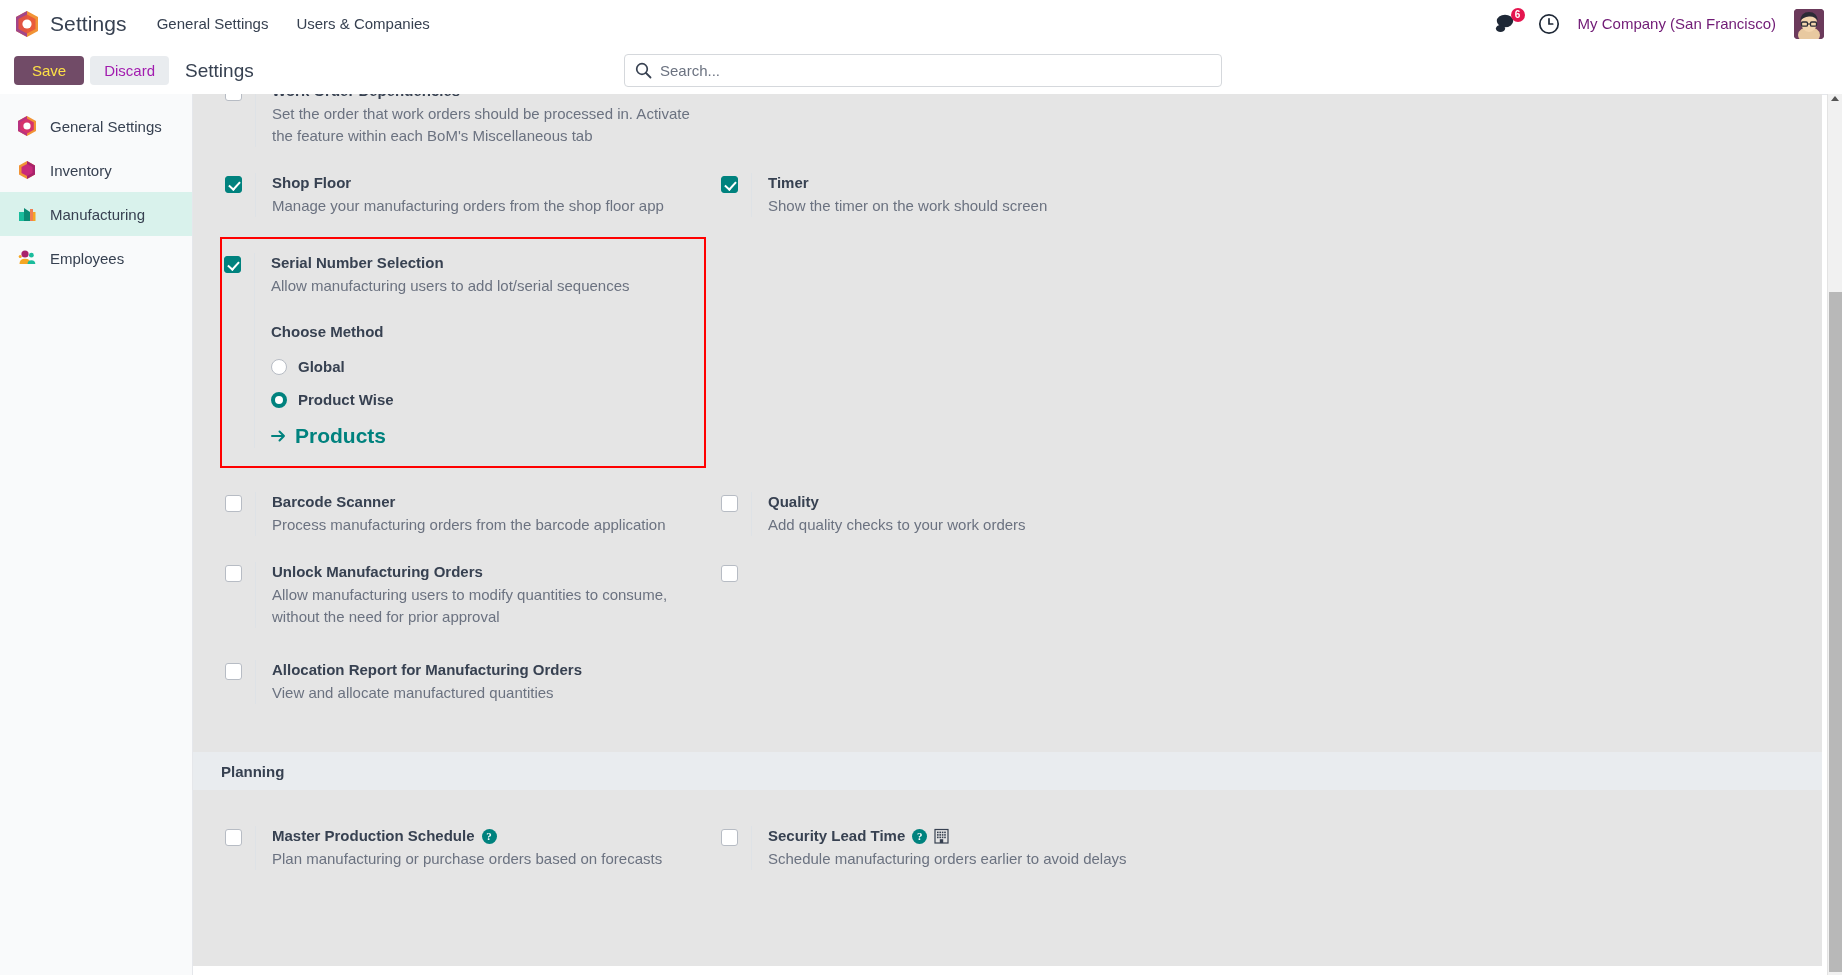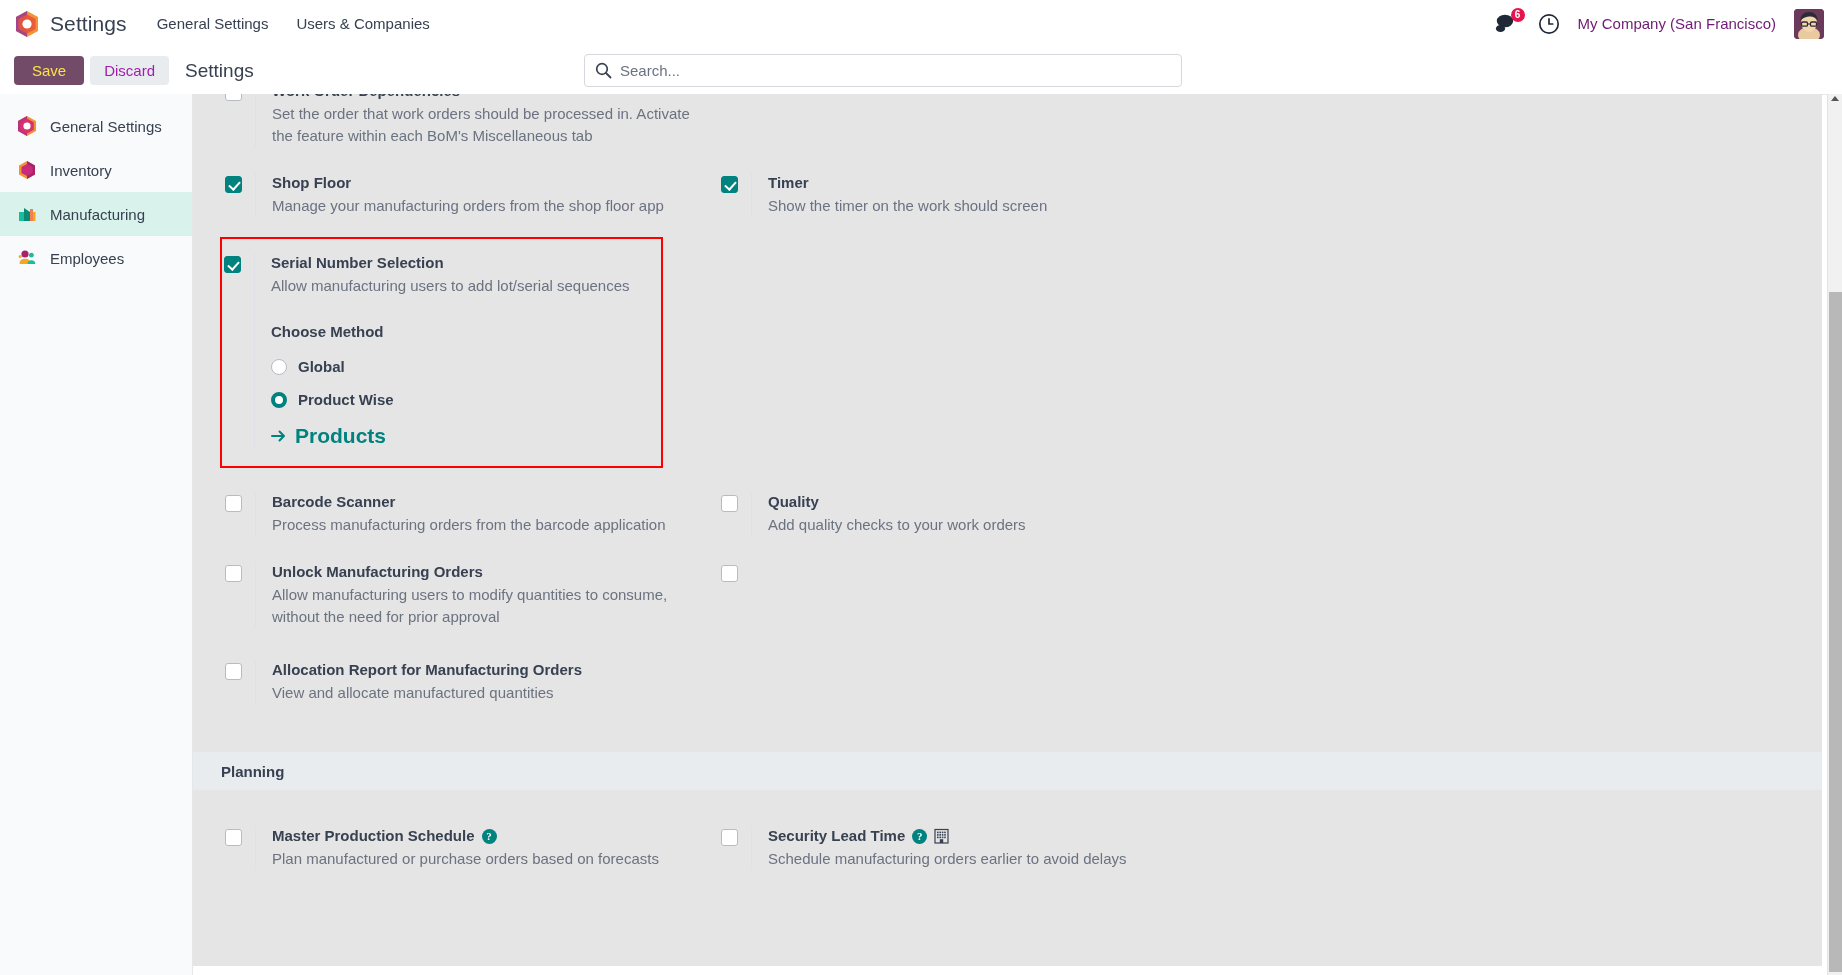--- a/index.html
+++ b/index.html
@@ -60,21 +60,21 @@
     font-size: 15px; padding: 6px 18px; border-radius: 4px; cursor: pointer;
     margin-left: 14px; font-family: inherit;
   }
   .btn-discard {
     background: #e9ecef; color: #a21caf; border: none;
     font-size: 15px; padding: 6px 14px; border-radius: 4px; cursor: pointer;
     margin-left: 6px; font-family: inherit;
   }
   .cp-title { font-size: 19px; color: #374151; margin-left: 16px; white-space: nowrap; }
   .search-wrap {
-    position: absolute; left: 584px; top: 7px; width: 598px; height: 33px;
+    position: absolute; left: 624px; top: 7px; width: 598px; height: 33px;
     border: 1px solid #d5d8dc; border-radius: 4px; background: #fff;
     display: flex; align-items: center; padding: 0 10px;
   }
   .search-ico { width: 17px; height: 17px; flex: 0 0 auto; margin-right: 8px; }
   .search-input {
     border: none; outline: none; font-size: 15px; color: #374151;
     width: 100%; background: transparent; font-family: inherit;
   }
   .search-input::placeholder { color: #6b7280; }
 
@@ -142,21 +142,21 @@
     font-size: 15px; font-weight: 700; color: #374151; margin: 26px 0 18px 0;
   }
   .link-row {
     display: flex; align-items: center; gap: 8px; cursor: pointer;
     color: #00827e; font-size: 21px; font-weight: 700;
   }
 
   
   .highlight-box {
     position: relative; border: 2px solid #ff0000; margin-left: 27px;
-    margin-right: 0; width: 443px; padding: 12px 0 12px 2px;
+    margin-right: 0; width: 486px; padding: 12px 0 12px 2px;
   }
   .highlight-box .setting { margin-bottom: 0; padding-top: 2px; }
 
   
   .section-header {
     background: #e9ecef; height: 38px; display: flex; align-items: center;
     padding-left: 28px; margin: 18px 0 0 0; width: 1629px;
   }
   .section-header-label { font-size: 15px; font-weight: 700; color: #374151; }
 
@@ -446,21 +446,21 @@
       <div class="col">
         <div class="setting">
           <div class="setting-cb-wrap">
             <span class="cb"></span>
           </div>
           <div class="setting-body">
             <div class="setting-title">
               <span>Master Production Schedule</span>
               <span class="help-ico">?</span>
             </div>
-            <div class="setting-desc">Plan manufactured or purchase orders based on forecasts</div>
+            <div class="setting-desc">Plan manufacturing or purchase orders based on forecasts</div>
           </div>
         </div>
       </div>
       <div class="col right">
         <div class="setting">
           <div class="setting-cb-wrap">
             <span class="cb"></span>
           </div>
           <div class="setting-body">
             <div class="setting-title">

